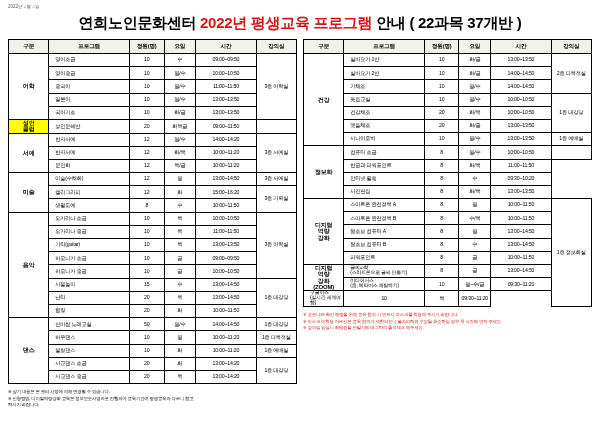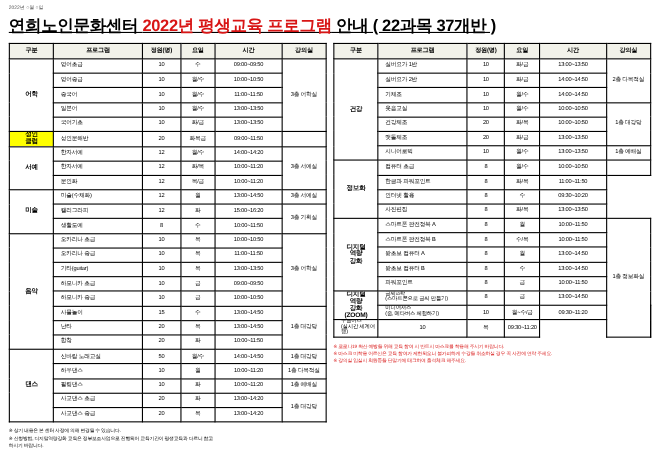--- a/index.html
+++ b/index.html
@@ -6,26 +6,26 @@
   body{
     width:600px;height:424px;
     background:#ffffff;
     font-family:"Liberation Sans","DejaVu Sans",sans-serif;
     color:#000;
     overflow:hidden;
   }
   .page{position:relative;width:600px;height:424px;box-sizing:border-box;padding:4px 8px 0 8px;}
   .topbar{font-size:4.5px;color:#555;line-height:6px;height:7px;}
   .title{
+    text-align:center;
     font-size:15px;
     font-weight:bold;
     letter-spacing:-0.3px;
     margin:3px 0 6px 0;
     white-space:nowrap;
-    text-decoration:underline;
   }
   .title .red{color:#d81515;}
   .cols{display:flex;gap:6px;align-items:flex-start;}
   .col{flex:1 1 0;min-width:0;}
   table{border-collapse:collapse;width:100%;table-layout:fixed;}
   td,th{
     border:0.6px solid #000;
     font-size:5.2px;
     text-align:center;
     vertical-align:middle;

